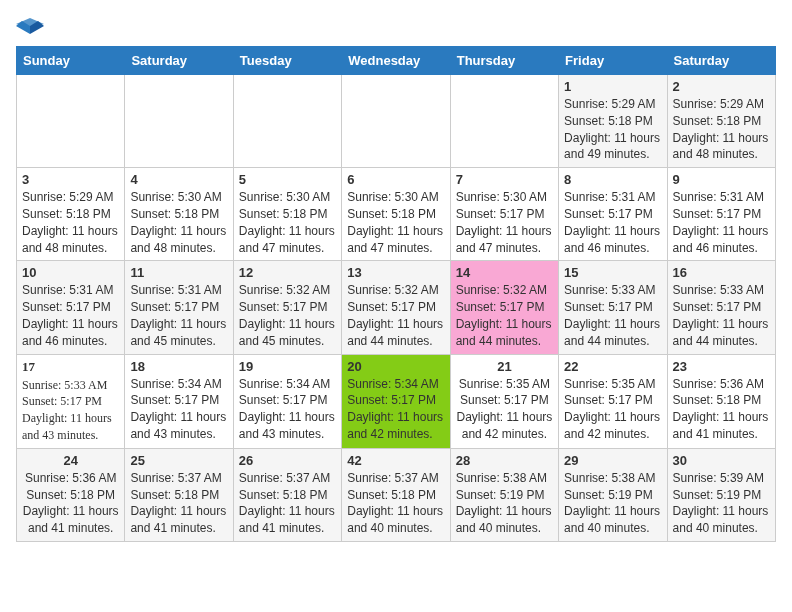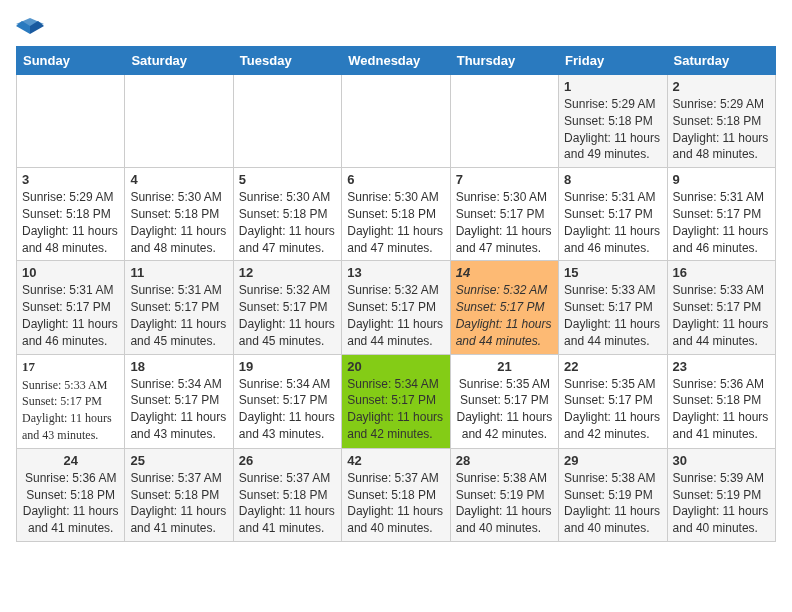--- a/index.html
+++ b/index.html
@@ -220,21 +220,21 @@
 Daylight: 11 hours
 and 45 minutes.</div>
         </td>
         <td style="background: rgb(245, 245, 245);">
           <span class="day-number">13</span>
           <div class="day-info" style="white-space: pre-line;">Sunrise: 5:32 AM
 Sunset: 5:17 PM
 Daylight: 11 hours
 and 44 minutes.</div>
         </td>
-        <td style="background: #fdba74; font-style: italic;">
+        <td style="background: #f9a8d4;">
           <span class="day-number">14</span>
           <div class="day-info" style="white-space: pre-line;">Sunrise: 5:32 AM
 Sunset: 5:17 PM
 Daylight: 11 hours
 and 44 minutes.</div>
         </td>
         <td style="background: rgb(245, 245, 245);">
           <span class="day-number">15</span>
           <div class="day-info" style="white-space: pre-line;">Sunrise: 5:33 AM
 Sunset: 5:17 PM

